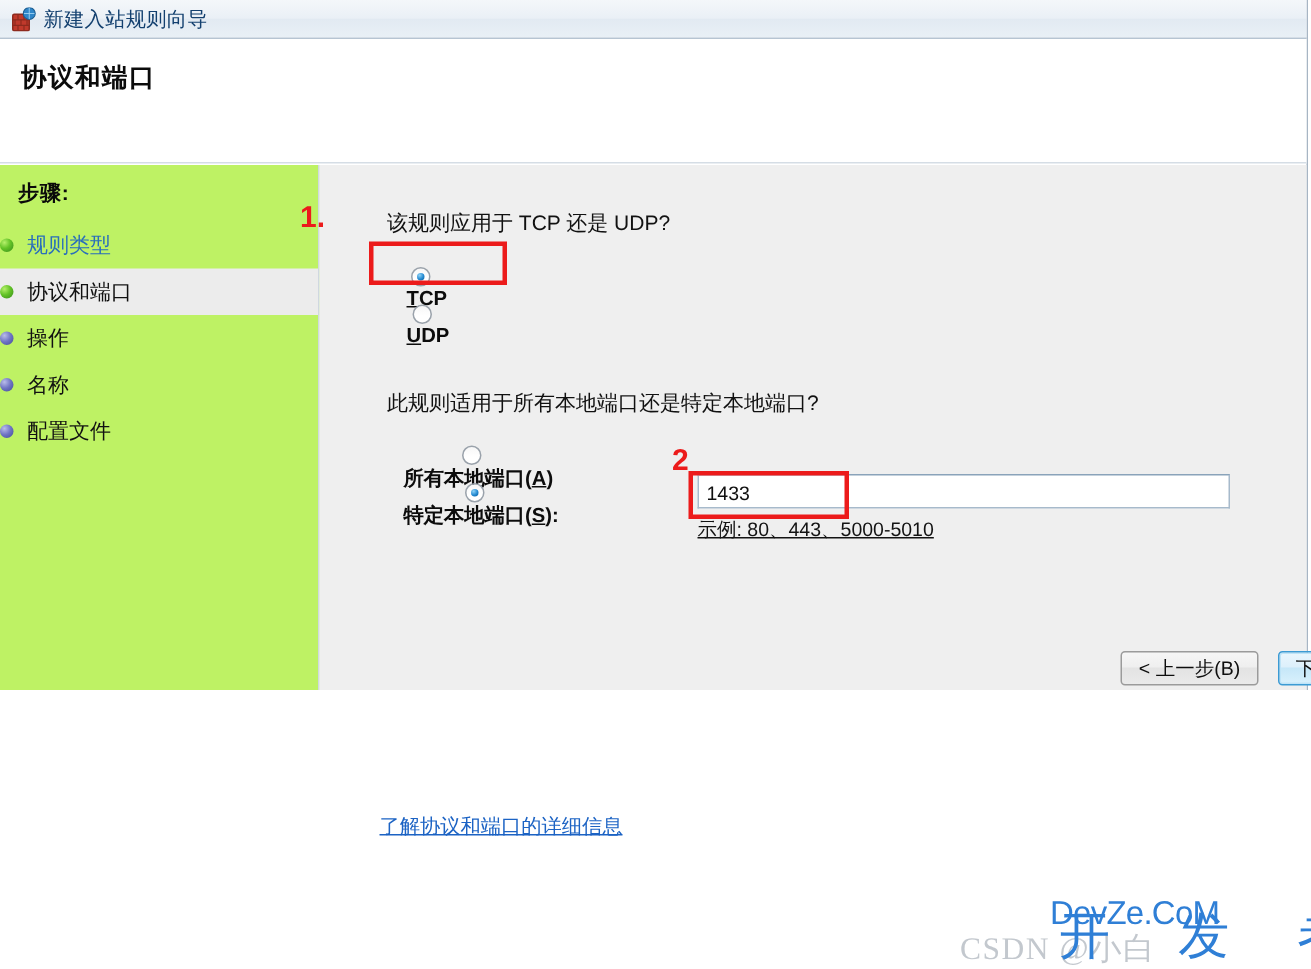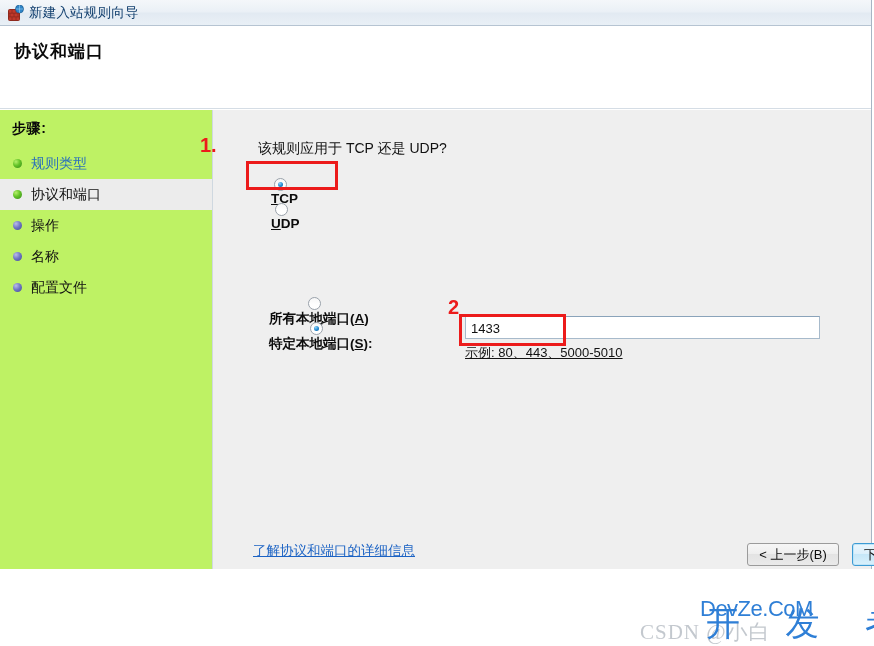--- a/index.html
+++ b/index.html
@@ -54,21 +54,21 @@
     background: #aebcca;
     filter: blur(3.5px);
     opacity: .8;
   }
 
   
   #dialog {
     position: absolute;
     left: 0; top: 0;
     width: 872px;
-    height: 569px;
+    height: 460px;
     background: #ffffff;
     border-right: 1px solid #a7b5c4;
     box-sizing: border-box;
   }
 
   
   #titlebar {
     position: absolute;
     left: 0; top: 0; right: 0; height: 26px;
     background: linear-gradient(180deg,#f4f7fa 0%, #eaf0f6 48%, #e2eaf2 52%, #e9f0f6 100%);
@@ -127,21 +127,20 @@
     font-weight: bold;
     color: #0a0a0a;
     letter-spacing: .6px;
   }
   .step-list { position: absolute; left: 0; top: 38px; right: 0; }
   .step-item {
     position: relative;
     height: 31px;
     display: flex;
     align-items: center;
-    padding-left: 13px;
     box-sizing: border-box;
   }
   .step-item.current { background: #ececec; }
   .bullet {
     width: 9px; height: 9px;
     border-radius: 50%;
     margin-right: 9px;
     flex: none;
   }
   .bullet.green {
@@ -402,20 +401,21 @@
       <div id="tcp-row" class="radio-row">
         <span class="radio checked"></span>
         <span class="radio-label bold"><span class="acc">T</span><span>CP</span></span>
       </div>
 
       <div id="udp-row" class="radio-row">
         <span class="radio"></span>
         <span class="radio-label bold"><span class="acc">U</span>DP</span>
       </div>
 
+      <div id="q2" class="q-text">此规则适用于所有本地端口还是特定本地端口?</div>
 
       <div id="allports-row" class="radio-row">
         <span class="radio"></span>
         <span class="radio-label bold">所有本地端口(<span class="acc">A</span>)</span>
       </div>
 
       <div id="specports-row" class="radio-row">
         <span class="radio checked"></span>
         <span class="radio-label bold">特定本地端口(<span class="acc">S</span>):</span>
       </div>

